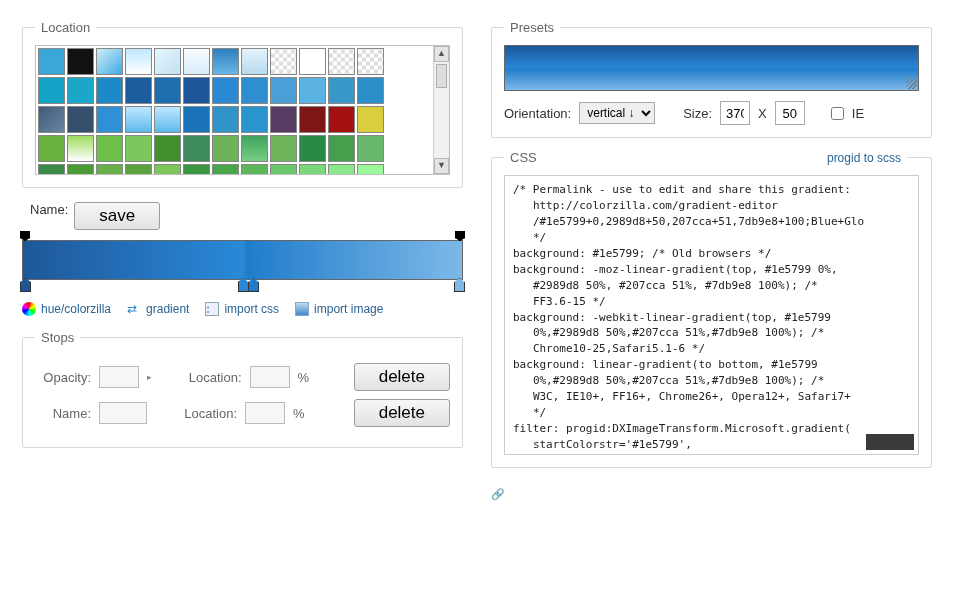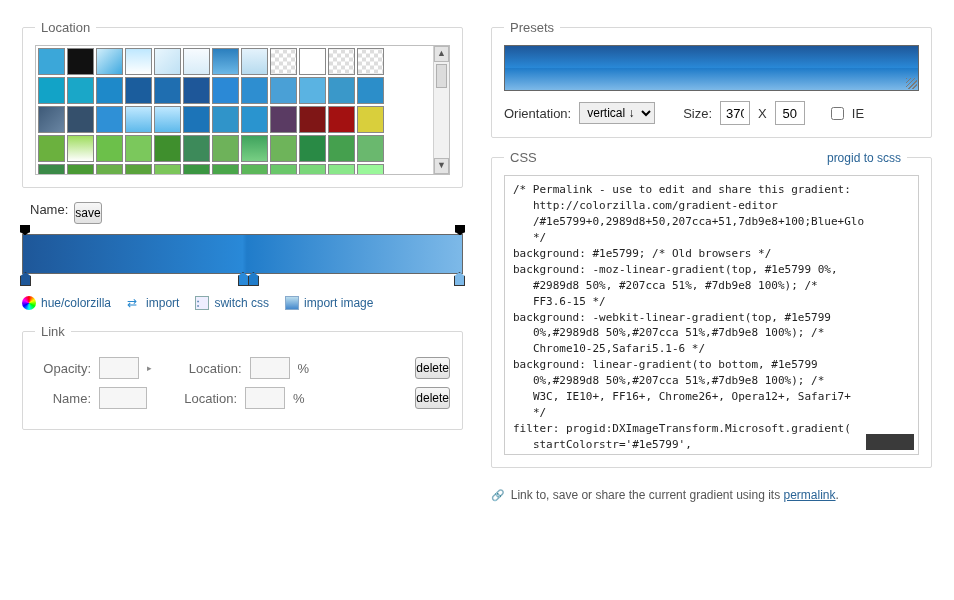--- a/index.html
+++ b/index.html
@@ -15,21 +15,21 @@
 .preset-grid{display:grid;grid-template-columns:repeat(12,27px);grid-auto-rows:27px;gap:2px;padding:2px;flex:1;overflow:hidden}
 .swatch{width:27px;height:27px;border:1px solid #888;cursor:pointer}
 .scrollbar{width:16px;background:#f1f1f1;border-left:1px solid #d0d0d0;position:relative}
 .sb-btn{height:16px;background:#e4e4e4;border:1px solid #b8b8b8;font-size:9px;text-align:center;line-height:13px;color:#555}
 .sb-thumb{position:absolute;top:18px;left:2px;right:2px;height:24px;background:#dcdcdc;border:1px solid #b0b0b0}
 
 .name-row{display:flex;align-items:flex-start;gap:6px;margin:14px 8px 10px}
 .name-row label{font-size:13px}
 .txtin{border:1px solid #a9a9a9;padding:3px 5px;font-size:13px;height:24px}
 .name-input{flex:1}
-.btn{background:linear-gradient(#f7f7f7,#e2e2e2);border:1px solid #9c9c9c;border-radius:3px;padding:3px 0;font-size:12px;cursor:pointer}
+.btn{background:linear-gradient(#f7f7f7,#e2e2e2);border:1px solid #9c9c9c;border-radius:3px;padding:3px 24px;font-size:17px;cursor:pointer}
 
 .grad-editor{position:relative;margin:6px 0 4px}
 .grad-bar{height:40px;border:1px solid #666;background:linear-gradient(to right,#1e5799 0%,#2989d8 50%,#207cca 51%,#7db9e8 100%)}
 .stop-top,.stop-bot{position:absolute;width:11px;height:11px}
 .stop-top{top:-9px;width:10px;height:10px;background:#000;border:1px solid #000;clip-path:polygon(0 0,100% 0,100% 70%,50% 100%,0 70%)}
 .stop-bot{bottom:-12px;width:11px;height:14px;background:#4aa3e0;border:1px solid #333;clip-path:polygon(50% 0,100% 30%,100% 100%,0 100%,0 30%)}
 
 .tool-row{display:flex;gap:16px;margin:22px 0 14px;font-size:12px}
 .tool{display:flex;align-items:center;gap:5px;color:#2a6496;cursor:pointer}
 .tool .ico{width:14px;height:14px;display:inline-block}
@@ -148,34 +148,34 @@
    <span class="stop-bot" style="right:-2px;background:#7db9e8"></span>
   </div>
 
   <div class="tool-row">
    <span class="tool">
           <span class="ico" style="background:conic-gradient(red,yellow,lime,cyan,blue,magenta,red);border-radius:50%"></span>
           <span>hue/colorzilla</span>
         </span>
    <span class="tool">
           <span class="ico" style="color:#2a8ad0">⇄</span>
-          <span>import</span>
+          <span>gradient</span>
         </span>
    <span class="tool">
           <span class="ico" style="border:1px solid #8aa;background:#eef">∶</span>
-          <span>switch css</span>
+          <span>import css</span>
         </span>
    <span class="tool">
           <span class="ico" style="border:1px solid #8ac;background:linear-gradient(#bde,#48c)"></span>
           <span>import image</span>
         </span>
   </div>
 
   <fieldset>
-   <legend>Link</legend>
+   <legend>Stops</legend>
    <div class="stop-line">
     <label>Opacity:</label>
     <input class="mini" style="">
           <span style="font-size:9px;color:#888">▸</span>
     <span style="width:18px"></span>
     <label>Location:</label>
     <input class="mini" style="">
           <span class="pcent">%</span>
     <span class="stop-gap"></span>
     <button class="btn">delete</button>
@@ -234,16 +234,15 @@
    W3C, IE10+, FF16+, Chrome26+, Opera12+, Safari7+
    */
 filter: progid:DXImageTransform.Microsoft.gradient(
    startColorstr='#1e5799',
    endColorstr='#7db9e8',GradientType=0 ); /* IE6-9
    */</span><div class="copybtn"></div></div>
   </fieldset>
 
   <div class="link-row">
    <span class="chain">🔗</span>
-   <span><span>Link to, save or share the current gradient using its </span><a href="#">permalink</a>.</span>
   </div>
  </div>
 </div>
 
 </body></html>

